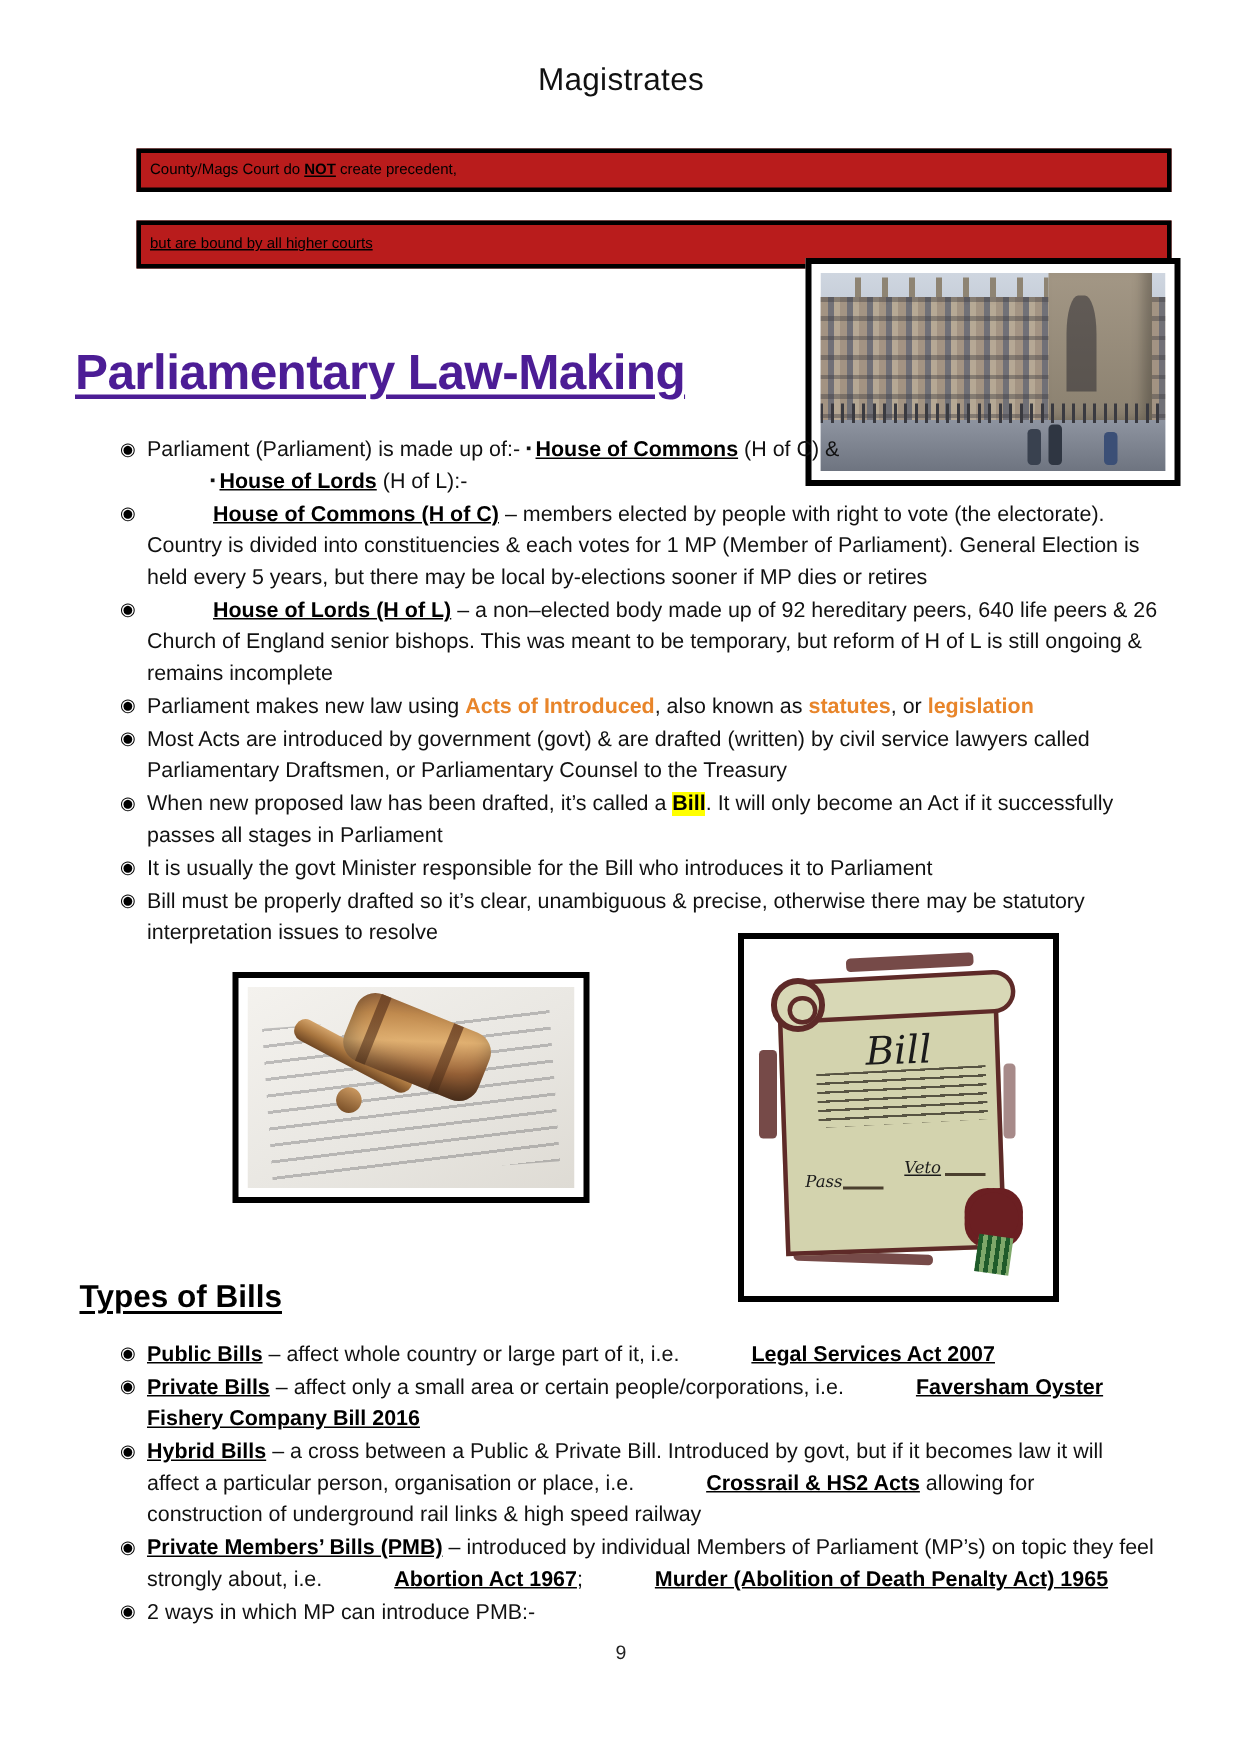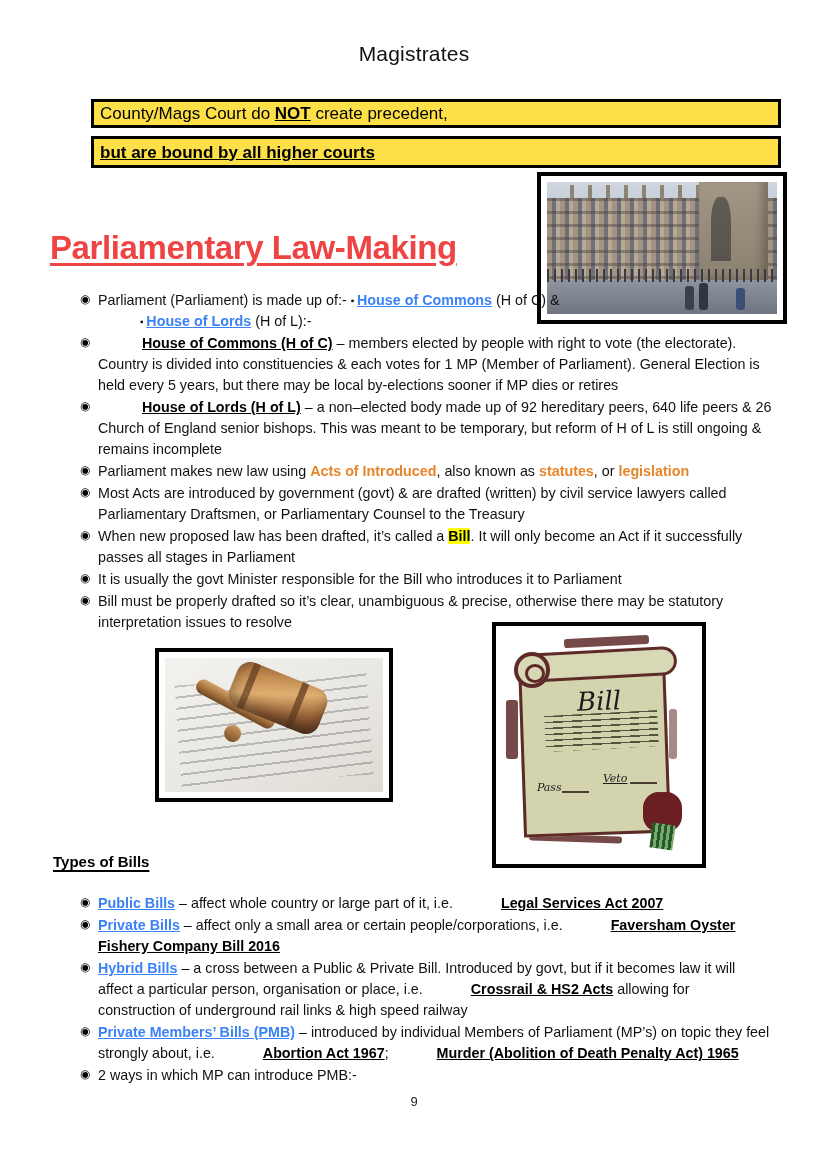--- a/index.html
+++ b/index.html
@@ -27,31 +27,31 @@
     font-size: 21px;
     color: #111;
     letter-spacing: 0.2px;
   }
 
   
   .pink-box {
     position: absolute;
     left: 91px;
     width: 690px;
-    background: #fde047;
+    background: #b91c1c;
     border: 3px solid #000000;
     display: flex;
     align-items: center;
     padding: 0 6px;
-    font-size: 17px;
+    font-size: 10px;
     color: #000;
     line-height: 1;
   }
   .pink-box-1 { top: 99px; height: 29px; }
-  .pink-box-2 { top: 136px; height: 32px; font-weight: bold; }
+  .pink-box-2 { top: 147px; height: 32px; font-weight: normal; }
   .pink-box-2 .inner { text-decoration: underline; }
   .u-bold { font-weight: bold; text-decoration: underline; }
 
   
   .img-frame {
     position: absolute;
     border: 4px solid #000;
     background: #fff;
     padding: 6px;
     overflow: hidden;
@@ -227,21 +227,21 @@
     background: repeating-linear-gradient(90deg, #1f5b2a 0 3px, #7ea86a 3px 6px);
     transform: rotate(8deg);
   }
 
   
   .main-title {
     position: absolute;
     top: 229px; left: 50px;
     font-size: 33px;
     font-weight: bold;
-    color: #ef4444;
+    color: #4c1d95;
     text-decoration: underline;
     text-decoration-thickness: 3px;
     text-underline-offset: 4px;
     letter-spacing: -0.4px;
   }
 
   
   .bullets { position: absolute; font-size: 14.3px; line-height: 1.47; color: #111; }
   .bullets-top { top: 290px; left: 80px; width: 700px; }
   .bullets-bottom { top: 893px; left: 80px; width: 690px; }
@@ -252,30 +252,30 @@
     font-size: 12px;
     line-height: 1.62;
     color: #000;
     text-align: left;
     user-select: none;
   }
   .bullet .content { flex: 1 1 auto; }
 
   .sub-sq { font-size: 10px; vertical-align: middle; }
 
-  .red-bold-u { color: #3b82f6; font-weight: bold; text-decoration: underline; }
+  .red-bold-u { color: #000000; font-weight: bold; text-decoration: underline; }
   .blk-bold-u { color: #000; font-weight: bold; text-decoration: underline; margin-left: 44px; }
   .orange-bold { color: #e8852a; font-weight: bold; }
   .hl-yellow { background: #ffff00; font-weight: bold; color: #000; }
 
   
   .section-heading {
     position: absolute;
     top: 853px; left: 53px;
-    font-size: 15px;
+    font-size: 21px;
     font-weight: bold;
     color: #000;
     text-decoration: underline;
     text-decoration-thickness: 2px;
     text-underline-offset: 3px;
   }
 
   
   .page-number {
     position: absolute;

